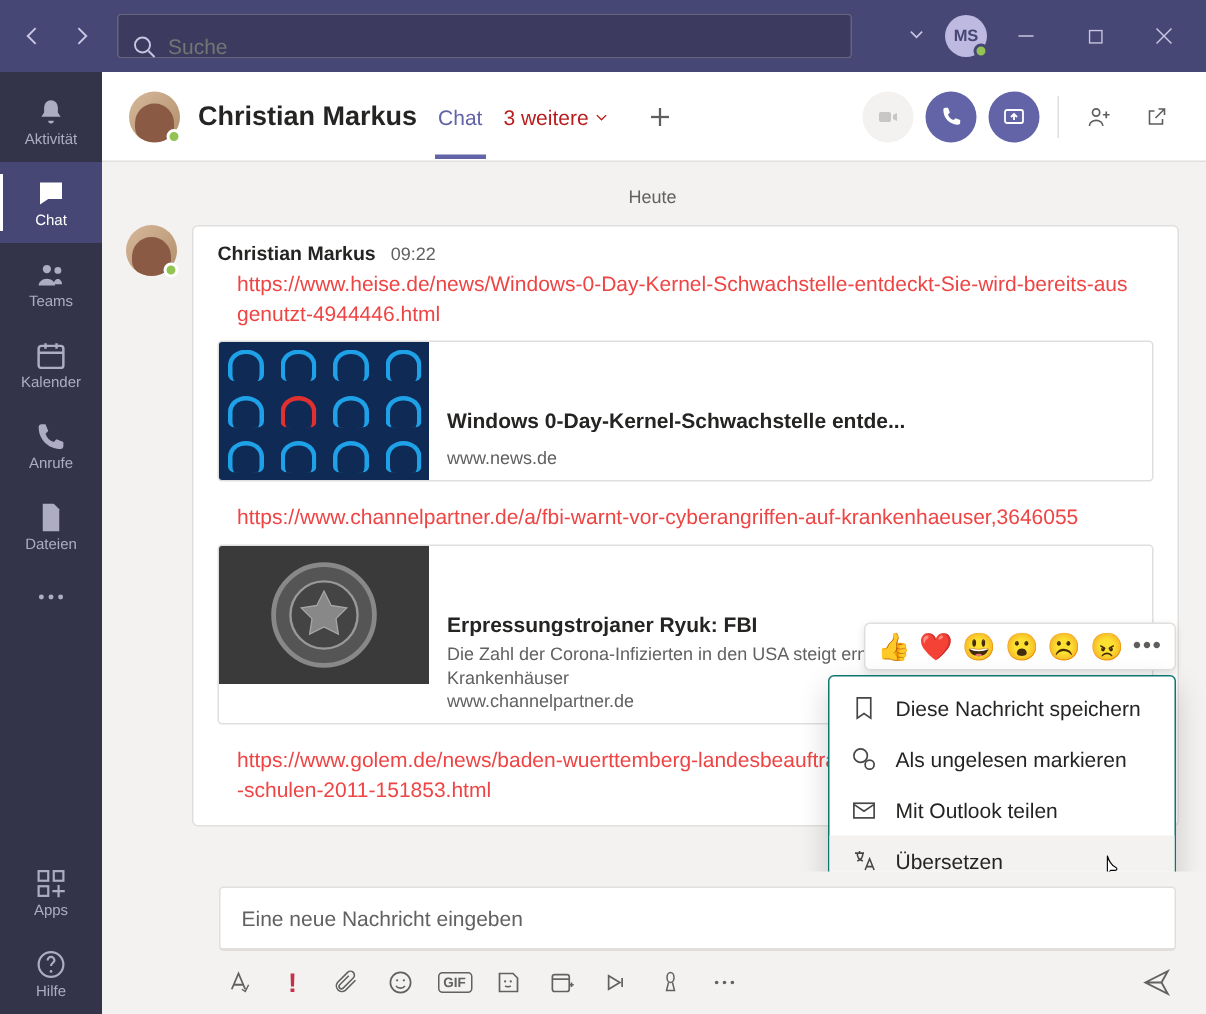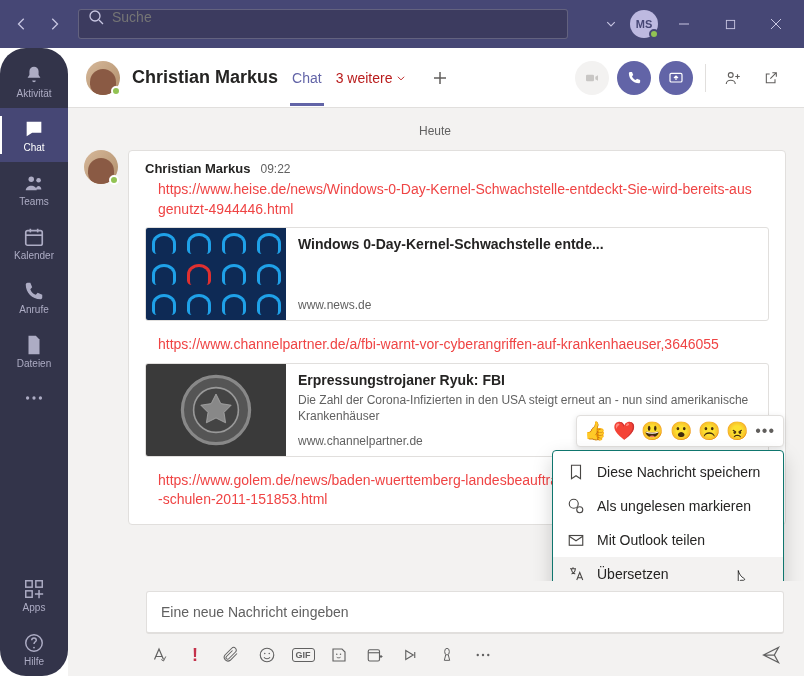--- a/index.html
+++ b/index.html
@@ -1,31 +1,31 @@
 <!DOCTYPE html>
 <html><head>
 <meta charset="utf-8">
 <style>
 * { margin: 0; padding: 0; box-sizing: border-box; font-family: "Segoe UI", Arial, sans-serif; }
 html, body { width: 804px; height: 676px; overflow: hidden; background: #fff; }
 
 .titlebar { height: 48px; background: #464775; display: flex; align-items: center; padding: 0 8px; }
 .nav-arrows { display: flex; gap: 4px; margin-right: 10px; }
 .nav-arrow { width: 28px; height: 28px; display: flex; align-items: center; justify-content: center; color: #c8c6e2; cursor: pointer; border-radius: 3px; }
-.searchbox { flex: 1; max-width: 490px; height: 30px; background: #3c3b5f; border-radius: 3px; display: flex; align-items: flex-start; padding: 0 10px; color: #c8c6e2; box-shadow: inset 0 0 0 1px rgba(255,255,255,.2);}
+.searchbox { flex: 1; max-width: 490px; height: 30px; background: #3c3b5f; border-radius: 3px; display: flex; align-items: flex-end; padding: 0 10px; color: #c8c6e2; box-shadow: inset 0 0 0 1px rgba(255,255,255,.2);}
 .searchbox input { background: transparent; border: none; outline: none; color: #c8c6e2; font-size: 14px; margin-left: 8px; flex: 1; }
 .titlebar-right { margin-left: auto; display: flex; align-items: center; gap: 6px; }
 .t-expand { color:#c8c6e2; padding:0 8px; cursor:pointer;}
 .avatar-badge { position: relative; }
 .avatar-sm { width: 28px; height: 28px; border-radius: 50%; background: #bdb9e0; color: #464775; font-size: 11px; font-weight: 600; display: flex; align-items: center; justify-content: center; }
 .presence-dot { position: absolute; bottom: -1px; right: -1px; width: 10px; height: 10px; border-radius: 50%; background: #92c353; border: 2px solid #464775; }
 .win-btn { width: 40px; height: 48px; display: flex; align-items: center; justify-content: center; color: #c8c6e2; cursor: pointer; }
 
 .shell { display: flex; height: 628px; }
-.rail { width: 68px; background: #33344a; display: flex; flex-direction: column; align-items: center; padding-top: 6px; border-radius: 26px; }
+.rail { width: 68px; background: #33344a; display: flex; flex-direction: column; align-items: center; padding-top: 6px; }
 .rail-item { width: 68px; height: 54px; display: flex; flex-direction: column; align-items: center; justify-content: center; color: #adacc4; cursor: pointer; font-size: 10px; gap: 2px; position: relative; }
 .rail-item.active { background: #464775; color: #fff; }
 .rail-item.active::before { content:""; position:absolute; left:0; top:8px; bottom:8px; width:2px; background:#fff;}
 .rail .spacer { flex: 1; }
 .rail svg { width: 22px; height: 22px; }
 
 .main { flex: 1; display: flex; flex-direction: column; background: #f3f2f1; min-width: 0; }
 .chat-header { height: 60px; background: #fff; border-bottom: 1px solid #e1dfdd; display: flex; align-items: center; padding: 0 18px; gap: 12px; }
 .chat-avatar { position: relative; }
 .chat-avatar-img { width: 34px; height: 34px; border-radius: 50%; background: linear-gradient(135deg,#d6b89a,#b08e6a); display:flex; align-items:flex-end; justify-content:center; overflow:hidden;}
@@ -49,21 +49,21 @@
 .msg-card { background: #fff; border: 1px solid #e1dfdd; border-radius: 4px; padding: 10px 16px 14px; flex: 1; min-width: 0; position: relative; }
 .msg-head { display: flex; align-items: baseline; gap: 10px; margin-bottom: 4px; }
 .msg-author { font-size: 13px; font-weight: 700; color: #252423; }
 .msg-time { font-size: 12px; color: #616161; }
 .msg-link { color: #ef4444; font-size: 14px; word-break: break-all; margin: 4px 13px 8px; display: block; text-decoration: none; line-height: 1.4; }
 
 .link-preview { border: 1px solid #e1dfdd; border-radius: 3px; display: flex; overflow: hidden; margin-bottom: 14px; }
 .lp-thumb { width: 140px; height: 92px; background: #0e2a55; flex-shrink: 0; display:flex; align-items:center; justify-content:center;}
 .lp-thumb.seal { background: #3a3a3a; }
 .lp-body { padding: 8px 12px; flex: 1; min-width: 0; display:flex; flex-direction:column;}
-.lp-title { font-size: 14px; font-weight: 700; color: #252423; margin-bottom: 4px; white-space:nowrap; overflow:hidden; text-overflow:ellipsis;}
+.lp-title { font-size: 14px; font-weight: 700; color: #252423; margin-bottom: 4px; white-space:nowrap; overflow:hidden; text-overflow:ellipsis;margin-top:36px;}
 .lp-desc { font-size: 12px; color: #616161; line-height: 1.35; max-height: 34px; overflow: hidden; }
 .lp-domain { font-size: 12px; color: #616161; margin-top: auto; }
 
 
 .locks { display:grid; grid-template-columns:repeat(4,1fr); grid-template-rows:repeat(3,1fr); width:100%; height:100%;}
 .locks span{display:flex;align-items:center;justify-content:center;}
 .locks span::before{content:"";width:18px;height:18px;border:3px solid #1fa1e8;border-radius:50% 50% 20% 20%;border-bottom:none;}
 .locks span.red::before{border-color:#e03030;}
 .seal-svg{fill:#777;stroke:#aaa;}
 

